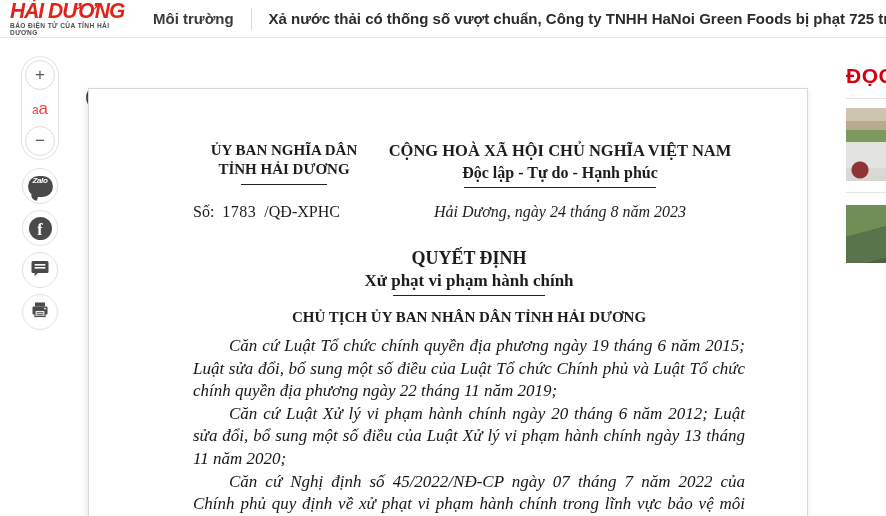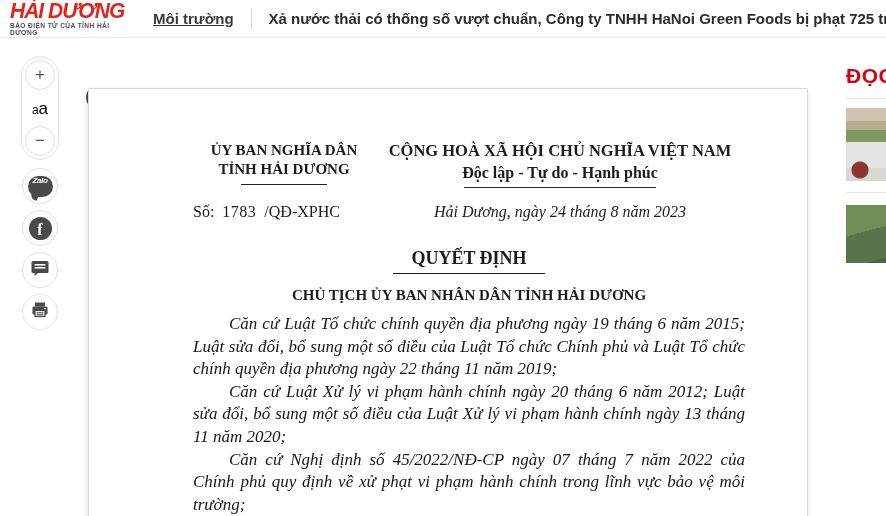--- a/index.html
+++ b/index.html
@@ -30,21 +30,21 @@
     font-family:"Liberation Sans","DejaVu Sans",sans-serif;
     font-weight:bold;font-style:italic;
     font-size:21px;letter-spacing:-1px;color:var(--brand-red,#e2231a);
     transform:scaleY(1.05);display:block;
   }
   .logo-sub{
     display:block;font-size:6.6px;font-weight:bold;color:#4d4d4d;
     letter-spacing:.4px;margin-top:2px;
   }
   .menu-item{
-    margin-left:26px;font-size:15px;font-weight:bold;color:#3a3a3a;cursor:pointer;white-space:nowrap;text-decoration:underline;
+    margin-left:26px;font-size:15px;font-weight:bold;color:#3a3a3a;cursor:pointer;white-space:nowrap;
   }
   .topbar-sep{width:1px;height:22px;background:#d9d9d9;margin:0 17px;}
   .topbar-headline{
     font-size:15px;font-weight:bold;color:#2c2c2c;white-space:nowrap;overflow:hidden;
   }
 
   
   .intro-fragment{
     position:absolute;left:85px;top:41px;font-size:19px;color:#3d3d3d;margin-top:44px;
   }
@@ -54,21 +54,21 @@
     position:absolute;left:21px;top:56px;width:38px;height:104px;
     border:1px solid #e4e4e4;border-radius:19px;background:#fff;
     display:flex;flex-direction:column;align-items:center;justify-content:space-between;
     padding:3px 0;z-index:20;
   }
   .round-btn{
     width:30px;height:30px;border:1px solid #dedede;border-radius:50%;
     display:flex;align-items:center;justify-content:center;
     font-size:17px;color:#555;background:#fff;cursor:pointer;
   }
-  .aa-label{font-size:12px;color:#000000;cursor:pointer;line-height:1;}
+  .aa-label{font-size:12px;color:#ef4444;cursor:pointer;line-height:1;}
   .aa-label .big{font-size:17px;}
   .share-btn{
     position:absolute;left:22px;width:36px;height:36px;border-radius:50%;
     border:1px solid #e2e2e2;background:#fff;display:flex;align-items:center;justify-content:center;
     cursor:pointer;z-index:20;
   }
   .share-zalo{top:168px;}
   .share-fb{top:210px;}
   .share-comment{top:252px;}
   .share-print{top:294px;}
@@ -220,20 +220,21 @@
       <div class="doc-number">
         <span>Số:</span>&nbsp;
         <span class="num">1783</span>&nbsp;
         <span>/QĐ-XPHC</span>
       </div>
       <div class="doc-date">Hải Dương, ngày 24 tháng 8  năm 2023</div>
     </div>
 
     <div class="doc-titleblock">
       <div class="doc-title">QUYẾT ĐỊNH</div>
+      <div class="doc-subtitle">Xử phạt vi phạm hành chính</div>
       <div class="rule rule-subtitle"></div>
       <div class="doc-authority">CHỦ TỊCH ỦY BAN NHÂN DÂN TỈNH HẢI DƯƠNG</div>
     </div>
 
     <div class="doc-body">
       <p>Căn cứ Luật Tổ chức chính quyền địa phương ngày 19 tháng 6 năm 2015; Luật sửa đổi, bổ sung một số điều của Luật Tổ chức Chính phủ và Luật Tổ chức chính quyền địa phương ngày 22 tháng 11 năm 2019;</p>
       <p>Căn cứ Luật Xử lý vi phạm hành chính ngày 20 tháng 6 năm 2012; Luật sửa đổi, bổ sung một số điều của Luật Xử lý vi phạm hành chính ngày 13 tháng 11 năm 2020;</p>
       <p>Căn cứ Nghị định số 45/2022/NĐ-CP ngày 07 tháng 7 năm 2022 của Chính phủ quy định về xử phạt vi phạm hành chính trong lĩnh vực bảo vệ môi trường;</p>
 
     </div>

